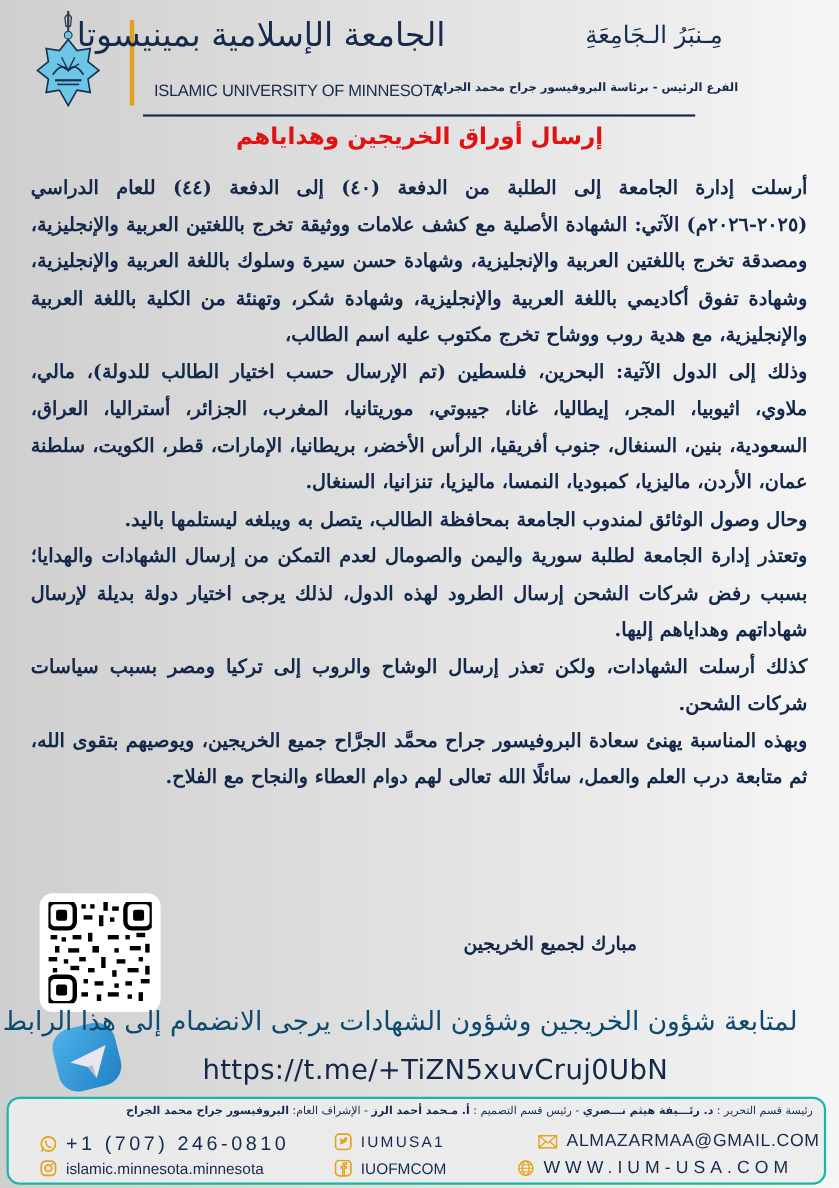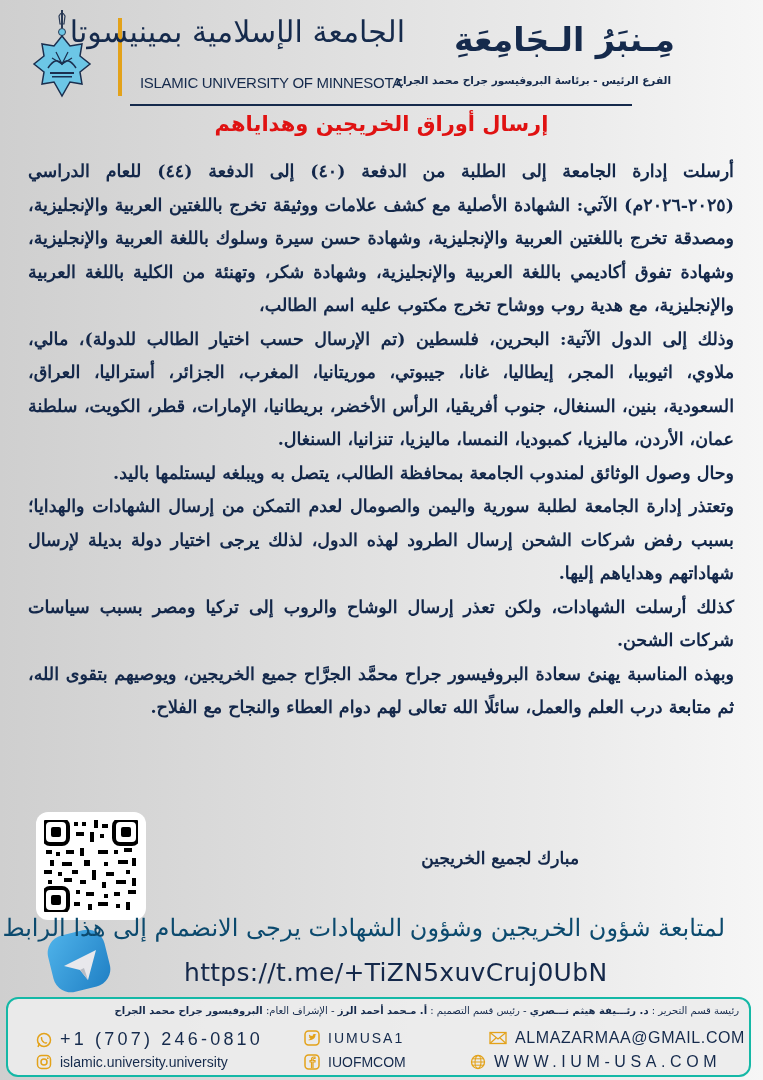--- a/index.html
+++ b/index.html
@@ -17,22 +17,22 @@
   .uni-ar {
     position:absolute; left:140px; top:14px; width:265px; height:50px;
     font-family:"DejaVu Serif", serif; font-size:30px; color:#152a4c; direction:rtl; text-align:center;
     white-space:nowrap; letter-spacing:-1px;
   }
   .uni-en {
     position:absolute; left:140px; top:74px; font-family:"Liberation Sans", sans-serif;
     font-size:15px; color:#152a4c; letter-spacing:-0.3px; white-space:nowrap;
   }
   .brand {
-    position:absolute; right:88px; top:20px; direction:rtl;
-    font-family:"DejaVu Sans", sans-serif; font-weight:bold; font-size:33px; color:#152a4c; white-space:nowrap;
+    position:absolute; right:106px; top:20px; direction:rtl;
+    font-family:"DejaVu Sans", sans-serif; font-weight:normal; font-size:22px; color:#152a4c; white-space:nowrap;
   }
   .brand-sub {
     position:absolute; right:92px; top:74px; direction:rtl;
     font-family:"DejaVu Sans", sans-serif; font-weight:bold; font-size:10.5px; color:#152a4c; white-space:nowrap;
   }
   .header-rule { position:absolute; left:130px; top:104px; width:502px; height:2px; background:#152a4c; }
 
   .title {
     position:absolute; left:0; top:112px; width:763px; text-align:center; direction:rtl;
     font-family:"DejaVu Sans", sans-serif; font-weight:bold; font-size:21px; color:#e01212;
@@ -213,21 +213,21 @@
       <path d="M5.5 5 Q5 8 8 10.5 Q10 11.5 11 10.5" fill="none" stroke="#e3a21a" stroke-width="1.3"></path>
     </svg>
     <span>+1 (707) 246-0810</span>
   </div>
   <div class="contact c-insta">
     <svg class="ic" viewBox="0 0 16 16">
       <rect x="1.5" y="1.5" width="13" height="13" rx="4" fill="none" stroke="#e3a21a" stroke-width="1.5"></rect>
       <circle cx="8" cy="8" r="3" fill="none" stroke="#e3a21a" stroke-width="1.5"></circle>
       <circle cx="11.8" cy="4.2" r="0.9" fill="#e3a21a"></circle>
     </svg>
-    <span>islamic.university.university</span>
+    <span>islamic.minnesota.minnesota</span>
   </div>
   <div class="contact c-tw">
     <svg class="ic" viewBox="0 0 16 16">
       <rect x="1" y="1" width="14" height="14" rx="3.5" fill="none" stroke="#e3a21a" stroke-width="1.5"></rect>
       <path d="M4 10 Q7 11 10 8.5 Q11.5 7 11.5 5 L12.5 4.5 L11.5 4.3 Q10.5 3.5 9.3 4.3 Q8.5 5 8.7 6 Q6.5 6 5 4.5 Q4.5 6 5.7 7 L5 7 Q5.4 8.3 6.5 8.5 Q5.5 9.5 4 10 Z" fill="#e3a21a"></path>
     </svg>
     <span>IUMUSA1</span>
   </div>
   <div class="contact c-fb">
     <svg class="ic" viewBox="0 0 16 16">

